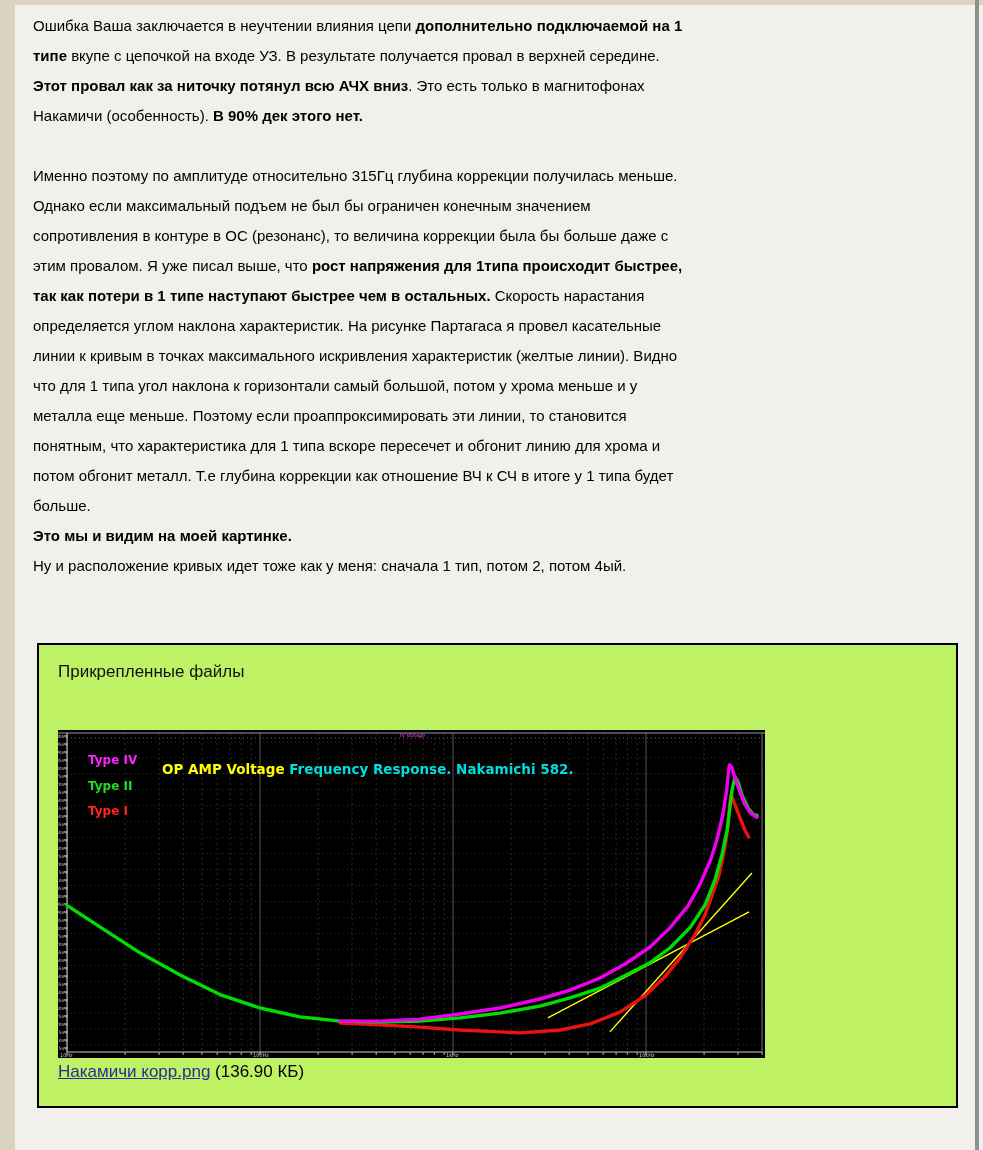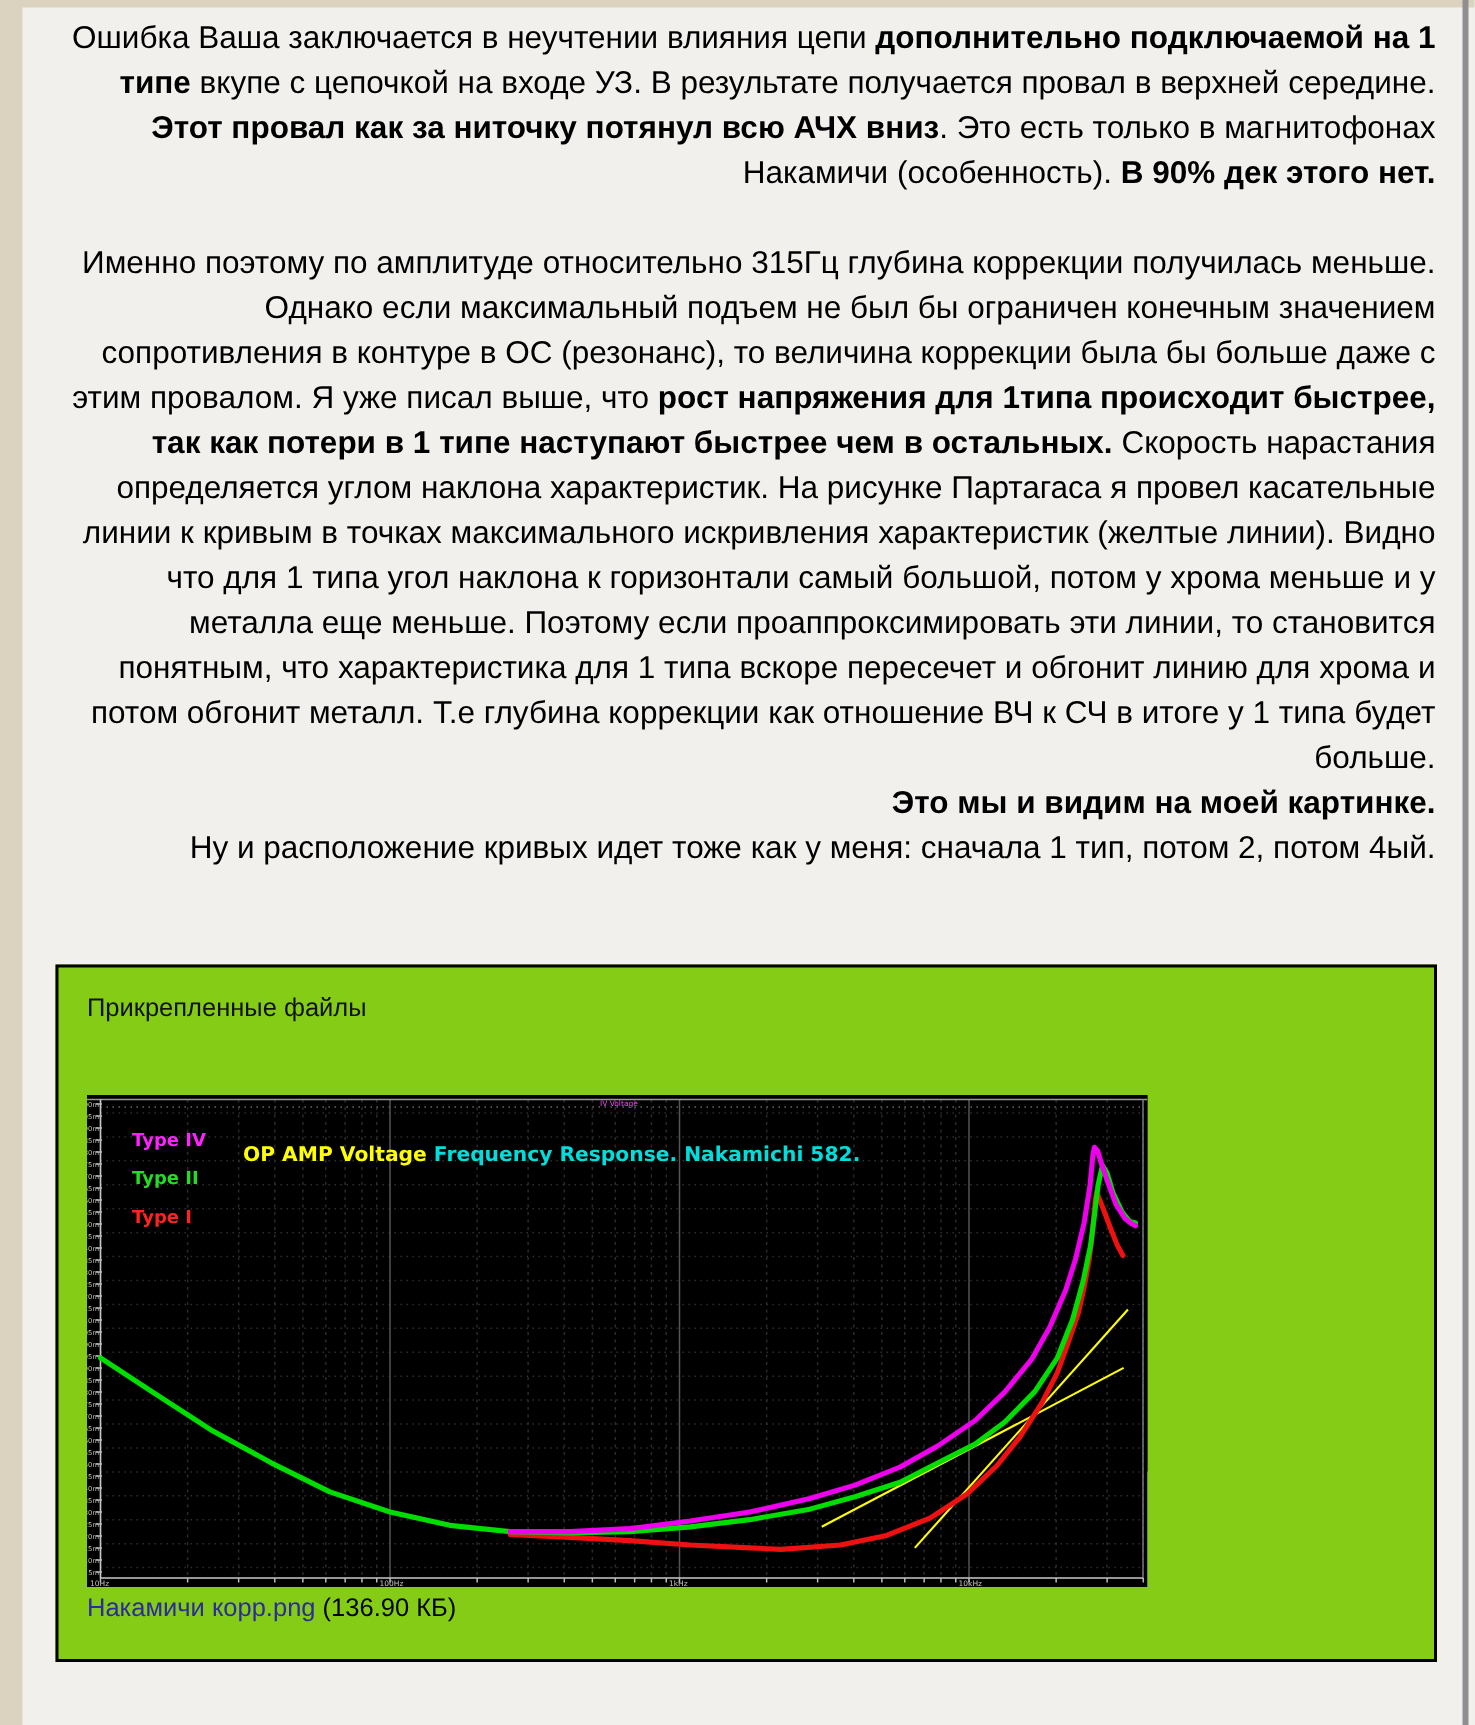--- a/index.html
+++ b/index.html
@@ -6,28 +6,28 @@
   body{
     width:983px;height:1150px;position:relative;overflow:hidden;
     background:#f1f0ed;font-family:"Liberation Sans",sans-serif;
   }
   .strip-top{position:absolute;left:0;top:0;width:983px;height:5px;background:#dbd3bf}
   .strip-left{position:absolute;left:0;top:0;width:15px;height:1150px;background:#dbd3bf}
   .strip-right{position:absolute;left:975px;top:0;width:4px;height:1150px;background:#8f8f8f}
 
   .post-text{
     position:absolute;left:33px;top:11px;width:924px;
-    font-size:21px;line-height:30px;color:#000;text-align:right;
+    font-size:15px;line-height:30px;color:#000;
   }
   .post-text p{margin:0}
   .post-text p.gap{margin-bottom:30px}
 
   .attach-box{
     position:absolute;left:37px;top:643px;width:917px;height:461px;
-    border:2px solid #000;background:#84cc16;
+    border:2px solid #000;background:#bef264;
   }
   .attach-header{position:absolute;left:19px;top:17px;font-size:17px;color:#111}
   .chart-wrap{position:absolute;left:19px;top:85px;width:707px;height:251px;background:#000;cursor:pointer}
   .chart-wrap svg{display:block}
   .file-line{position:absolute;left:19px;top:415px;font-size:17px;line-height:24px}
   .file-link{text-decoration:none;cursor:pointer}
   .file-size{color:#000}
 </style>
 </head>
 <body>
@@ -223,16 +223,16 @@
         <polyline points="9.0,175.3 43.0,197.6 82.4,223.1 123.1,245.4 161.9,264.6 202.0,278.0 241.9,286.9 282.1,291.1 322.3,292.0 361.9,291.1 402.2,287.9 441.9,283.1 481.9,276.1 512.0,267.8 542.1,258.2 567.1,245.4 592.1,232.7 611.9,218.0 632.0,197.6 646.9,175.3 657.1,149.7 664.1,124.2 669.1,100.0 671.9,78.0 674.0,60.4 677.0,47.0 680.1,52.1 683.9,64.9 690.1,78.0 695.1,84.3 699.0,85.3" fill="none" stroke="#00dd00" stroke-width="3.4" stroke-linecap="round" stroke-linejoin="round"></polyline>
         <polyline points="282.1,291.1 322.3,291.1 361.9,289.1 402.2,284.0 441.9,278.0 481.9,269.0 512.0,260.1 542.1,248.0 567.1,234.0 592.1,217.0 611.9,197.9 630.0,175.9 641.8,154.8 652.5,130.0 658.9,109.9 664.8,85.0 668.7,60.1 670.6,40.0 671.6,34.9 673.7,37.1 676.1,45.1 680.1,56.9 686.0,72.9 691.8,82.1 696.5,85.9 699.0,87.2" fill="none" stroke="#ee00ee" stroke-width="3.4" stroke-linecap="round" stroke-linejoin="round"></polyline>
         <text x="30" y="34" fill="#ff22ff" font-size="12px" font-weight="bold" font-family="&quot;DejaVu Sans&quot;,sans-serif">Type IV</text>
         <text x="30" y="59.5" fill="#22dd22" font-size="12px" font-weight="bold" font-family="&quot;DejaVu Sans&quot;,sans-serif">Type II</text>
         <text x="30" y="85" fill="#ff2222" font-size="12px" font-weight="bold" font-family="&quot;DejaVu Sans&quot;,sans-serif">Type I</text>
         <text x="104" y="44" font-size="13.5px" font-weight="bold" font-family="&quot;DejaVu Sans&quot;,sans-serif"><tspan fill="#ffff00">OP AMP Voltage</tspan><tspan fill="#00dddd"> Frequency Response. Nakamichi 582.</tspan></text>
         <text x="342" y="7" fill="#ff44ff" font-size="5px" font-family="&quot;DejaVu Sans&quot;,sans-serif">IV Voltage</text>
       </svg>
   </div>
   <div class="file-line">
-    <a class="file-link" href="#" style="color: rgb(43, 43, 156);">Накамичи корр.png</a>
+    <a class="file-link" href="#" style="color: rgb(43, 43, 156); text-decoration: underline;">Накамичи корр.png</a>
     <span class="file-size">(136.90 КБ)</span>
   </div>
 </div>
 
 </body></html>

